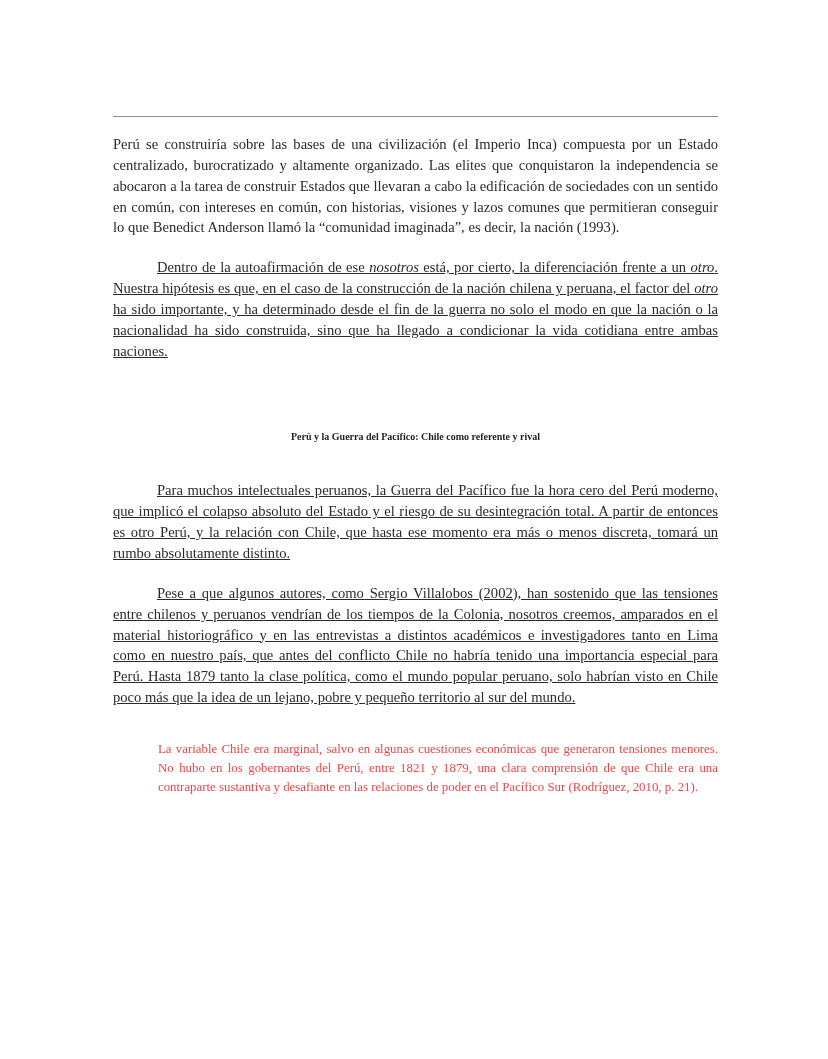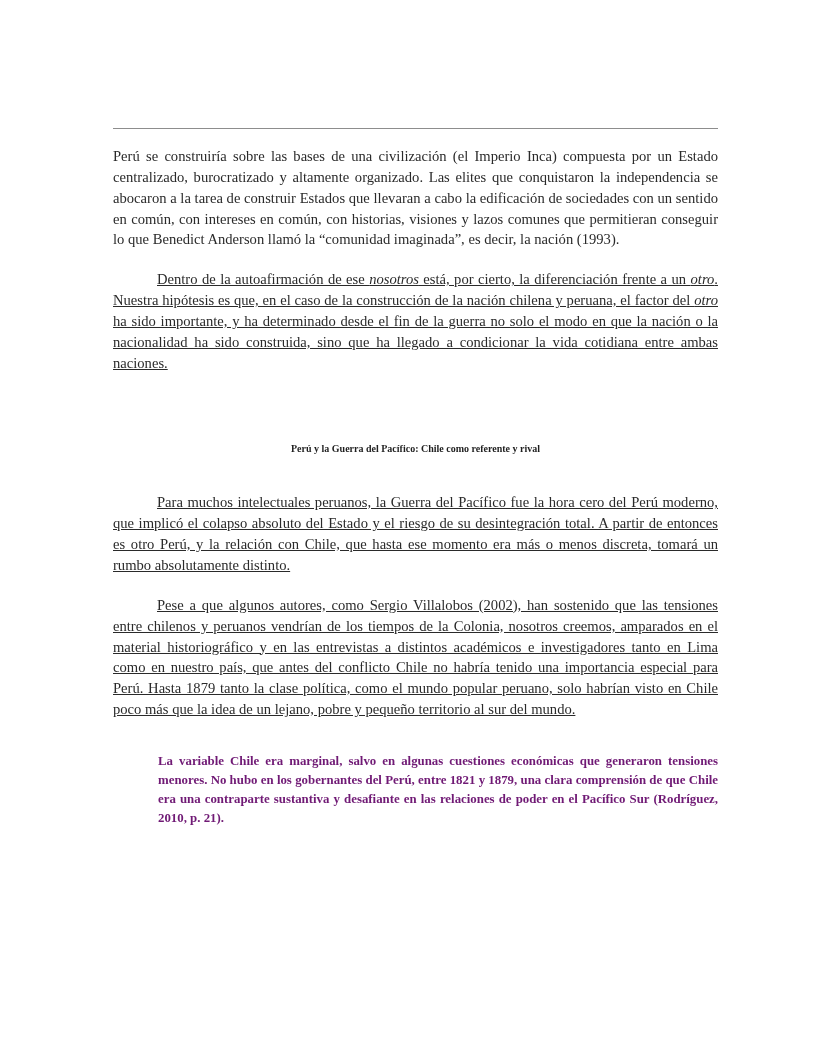--- a/index.html
+++ b/index.html
@@ -13,21 +13,20 @@
     color: #2a2a2a;
   }
 
   .page {
     position: relative;
     width: 828px;
     height: 904px;
     background: #ffffff;
     overflow: hidden;
     box-sizing: border-box;
-    margin-top: 12px;
   }
 
   
   .top-rule {
     position: absolute;
     left: 113px;
     top: 116px;
     width: 605px;
     height: 1px;
     background: #8d8d8d;
@@ -80,22 +79,21 @@
   }
 
   blockquote.quote {
     margin: 0;
     margin-top: 32px;
     margin-left: 45px;
     width: 560px;
     font-size: 12.85px;
     line-height: 19.2px;
     text-align: justify;
-    color: #701a75;
-    font-weight: bold;
+    color: #ef4444;
   }
 
   
   .footer {
     position: absolute;
     left: 114px;
     top: 996px;
     display: flex;
     align-items: baseline;
     white-space: nowrap;

